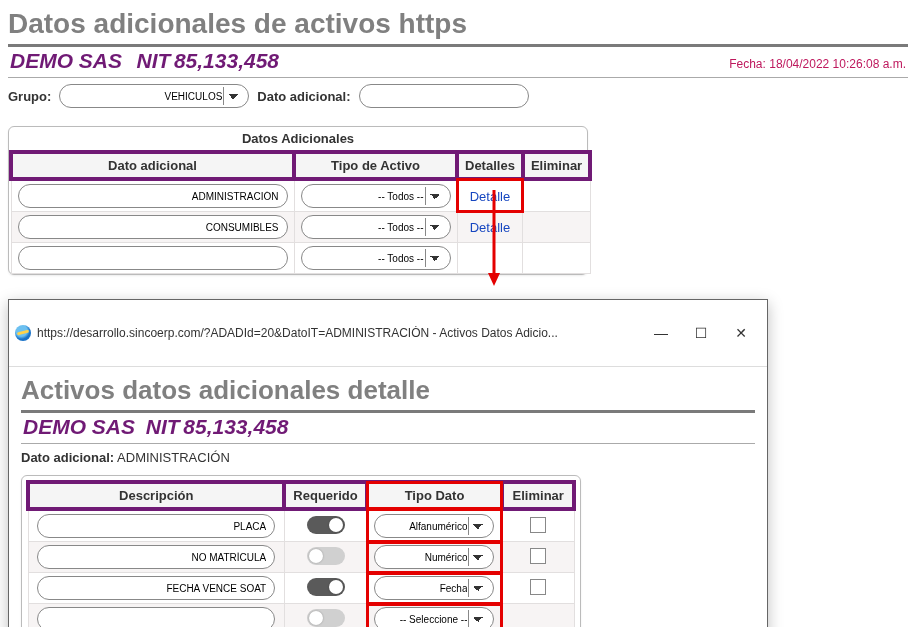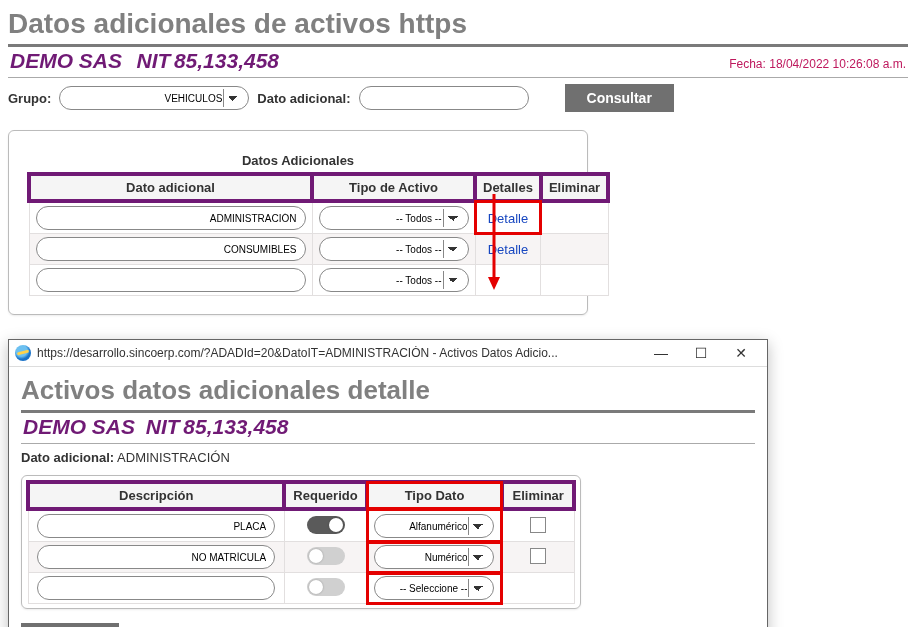--- a/index.html
+++ b/index.html
@@ -63,21 +63,21 @@
     color: #fff;
     border: none;
     padding: 6px 22px;
     font-size: 14px;
     font-weight: bold;
     cursor: pointer;
   }
   .panel {
     border: 1px solid #bbb;
     border-radius: 6px;
-    padding: 18px;
+    padding: 0;
     width: 580px;
     box-shadow: 0 1px 2px rgba(0,0,0,0.08);
   }
   .panel-title {
     text-align: center;
     font-weight: bold;
     padding: 4px 0;
   }
   table.grid { border-collapse: collapse; width: 100%; }
   table.grid th {
@@ -103,21 +103,21 @@
     position: relative;
     width: 760px;
     margin-top: 24px;
     border: 1px solid #666;
     background: #fff;
     box-shadow: 0 4px 14px rgba(0,0,0,0.25);
   }
   .titlebar {
     display: flex;
     align-items: center;
-    padding: 0 6px;
+    padding: 20px 6px;
     font-size: 12px;
     color: #333;
     border-bottom: 1px solid #ddd;
   }
   .ie-icon {
     width:16px; height:16px; border-radius:50%;
     background: radial-gradient(circle at 40% 35%, #6cc0f0 0 40%, #1a73c8 60% 100%);
     margin-right:6px;
     position:relative;
   }
@@ -177,21 +177,20 @@
 <hr class="hr-thin">
 
 <div class="filter-row">
   <span class="lbl">Grupo:</span>
   <select class="select" style="width:190px">
     <option>VEHICULOS</option>
   </select>
   <span class="lbl">Dato adicional:</span>
   <input class="textin" style="width: 170px;" value="">
   <span style="width:20px"></span>
-  <button class="btn-primary">Consultar</button>
 </div>
 
 <div style="position:relative; display:inline-block;">
 <div class="panel">
   <div class="panel-title">Datos Adicionales</div>
   <table class="grid">
     <thead>
       <tr>
         <th style="width:280px">Dato adicional</th>
         <th style="width:150px">Tipo de Activo</th>
@@ -273,20 +272,26 @@
             <td class="redbox"><select class="select" style="width:120px"><option>Alfanumérico</option></select></td>
             <td><span class="chk"></span></td>
           </tr>
           <tr>
             <td><input class="textin" style="width: 238px;" value="NO MATRÍCULA"></td>
             <td><span class="toggle"></span></td>
             <td class="redbox"><select class="select" style="width:120px"><option>Numérico</option></select></td>
             <td><span class="chk"></span></td>
           </tr>
           <tr>
+            <td><input class="textin" style="width: 238px;" value="FECHA VENCE SOAT"></td>
+            <td><span class="toggle on"></span></td>
+            <td class="redbox"><select class="select" style="width:120px"><option>Fecha</option></select></td>
+            <td><span class="chk"></span></td>
+          </tr>
+          <tr>
             <td><input class="textin" style="width: 238px;" value=""></td>
             <td><span class="toggle"></span></td>
             <td class="redbox"><select class="select" style="width:120px"><option>-- Seleccione --</option></select></td>
             <td></td>
           </tr>
         </tbody>
       </table>
     </div>
 
     <div style="margin-top:14px">

